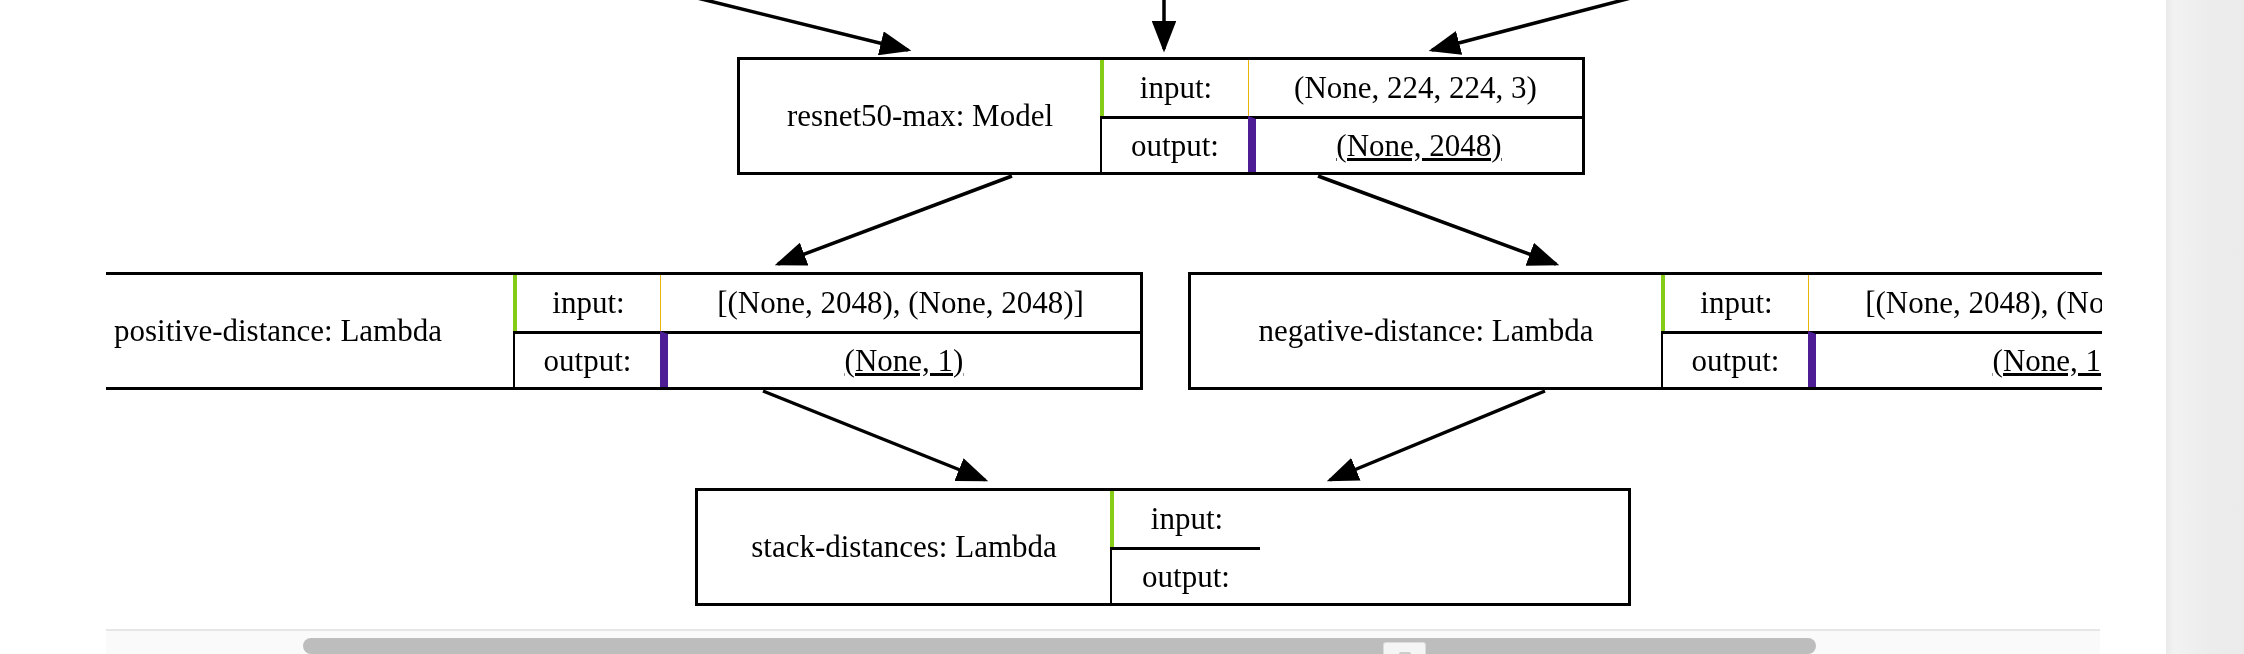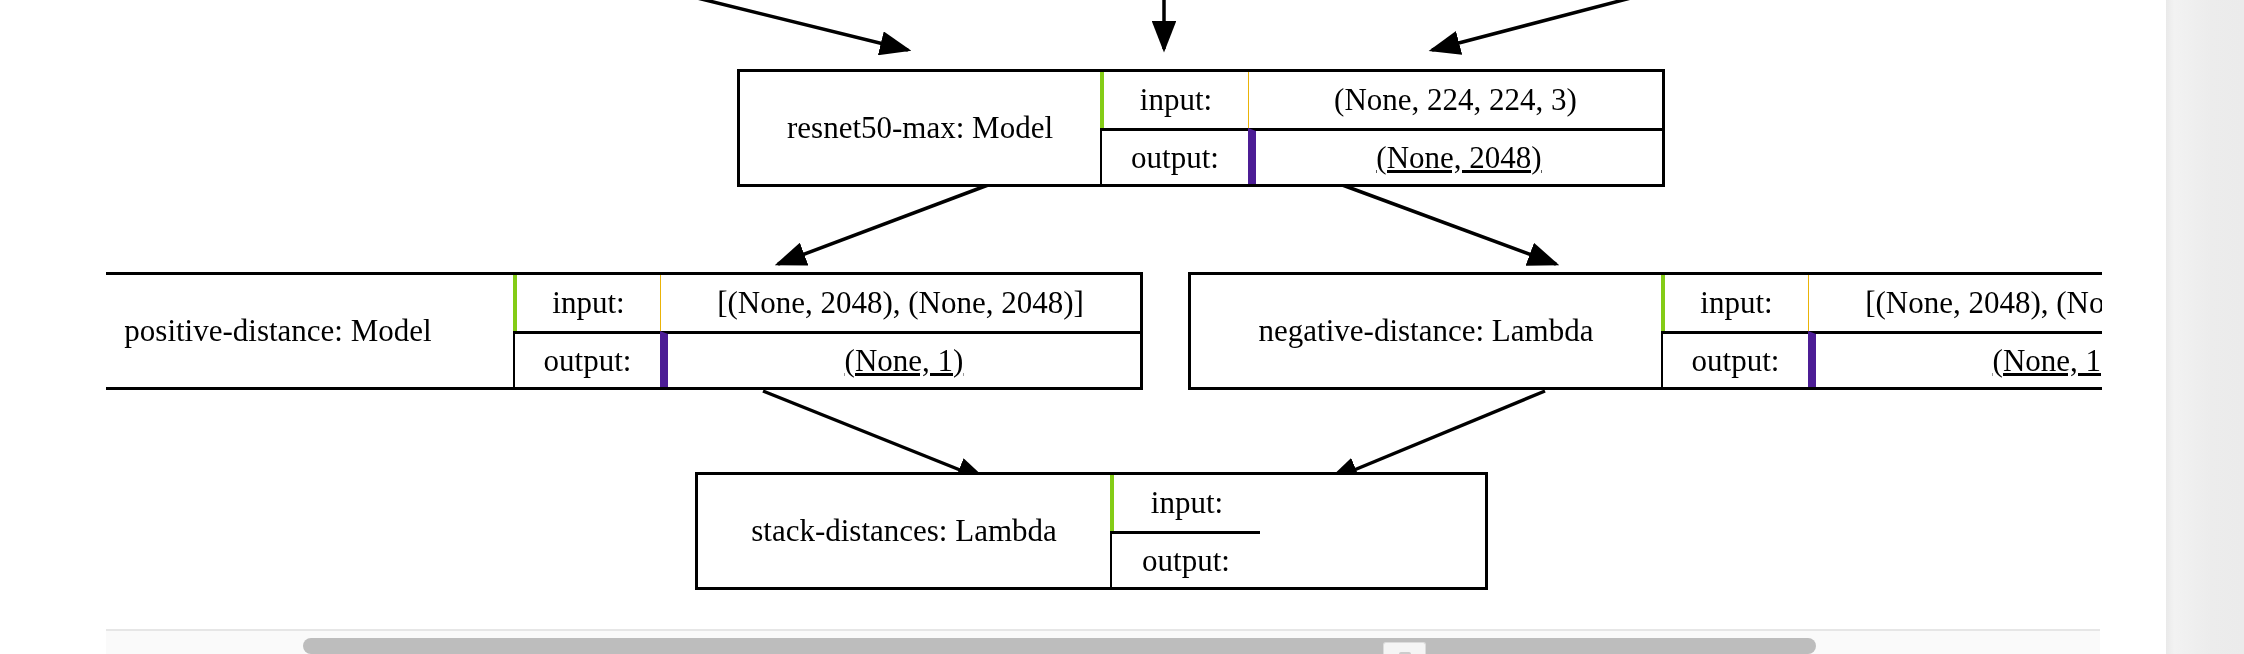--- a/index.html
+++ b/index.html
@@ -72,45 +72,45 @@
       </defs>
       <line x1="681" y1="-6" x2="908" y2="50" marker-end="url(#ah)"></line>
       <line x1="1164" y1="-6" x2="1164" y2="49" marker-end="url(#ah)"></line>
       <line x1="1646" y1="-6" x2="1432" y2="50" marker-end="url(#ah)"></line>
       <line x1="1012" y1="176" x2="778" y2="264" marker-end="url(#ah)"></line>
       <line x1="1318" y1="176" x2="1556" y2="264" marker-end="url(#ah)"></line>
       <line x1="763" y1="391" x2="985" y2="480" marker-end="url(#ah)"></line>
       <line x1="1545" y1="391" x2="1330" y2="480" marker-end="url(#ah)"></line>
     </svg>
 
-    <div class="node" style="left:737px;top:57px;width:928px;grid-template-columns:360px 148px 1fr;margin-top:12px;">
+    <div class="node" style="left:737px;top:57px;width:848px;grid-template-columns:360px 148px 1fr;">
       <div class="cell name">resnet50-max: Model</div>
       <div class="cell lbl1">input:</div>
       <div class="cell val1">(None, 224, 224, 3)</div>
       <div class="cell lbl2">output:</div>
       <div class="cell val2">(None, 2048)</div>
     </div>
 
     <div class="node" style="left:40px;top:272px;width:1103px;grid-template-columns:470px 147px 1fr;">
-      <div class="cell name">positive-distance: Model</div>
+      <div class="cell name">positive-distance: Lambda</div>
       <div class="cell lbl1">input:</div>
       <div class="cell val1">[(None, 2048), (None, 2048)]</div>
       <div class="cell lbl2">output:</div>
       <div class="cell val2">(None, 1)</div>
     </div>
 
     <div class="node" style="left:1188px;top:272px;width:1103px;grid-template-columns:470px 147px 1fr;">
       <div class="cell name">negative-distance: Lambda</div>
       <div class="cell lbl1">input:</div>
       <div class="cell val1">[(None, 2048), (None, 2048)]</div>
       <div class="cell lbl2">output:</div>
       <div class="cell val2">(None, 1)</div>
     </div>
 
-    <div class="node" style="left:695px;top:472px;width:793px;grid-template-columns:412px 150px 1fr;">
+    <div class="node" style="left:695px;top:488px;width:936px;grid-template-columns:412px 150px 1fr;">
       <div class="cell name">stack-distances: Lambda</div>
       <div class="cell lbl1">input:</div>
       <div class="cell lbl2">output:</div>
     </div>
 
   </div>
 </div>
 
 <div class="scroll-track">
   <div class="scroll-thumb"></div>

